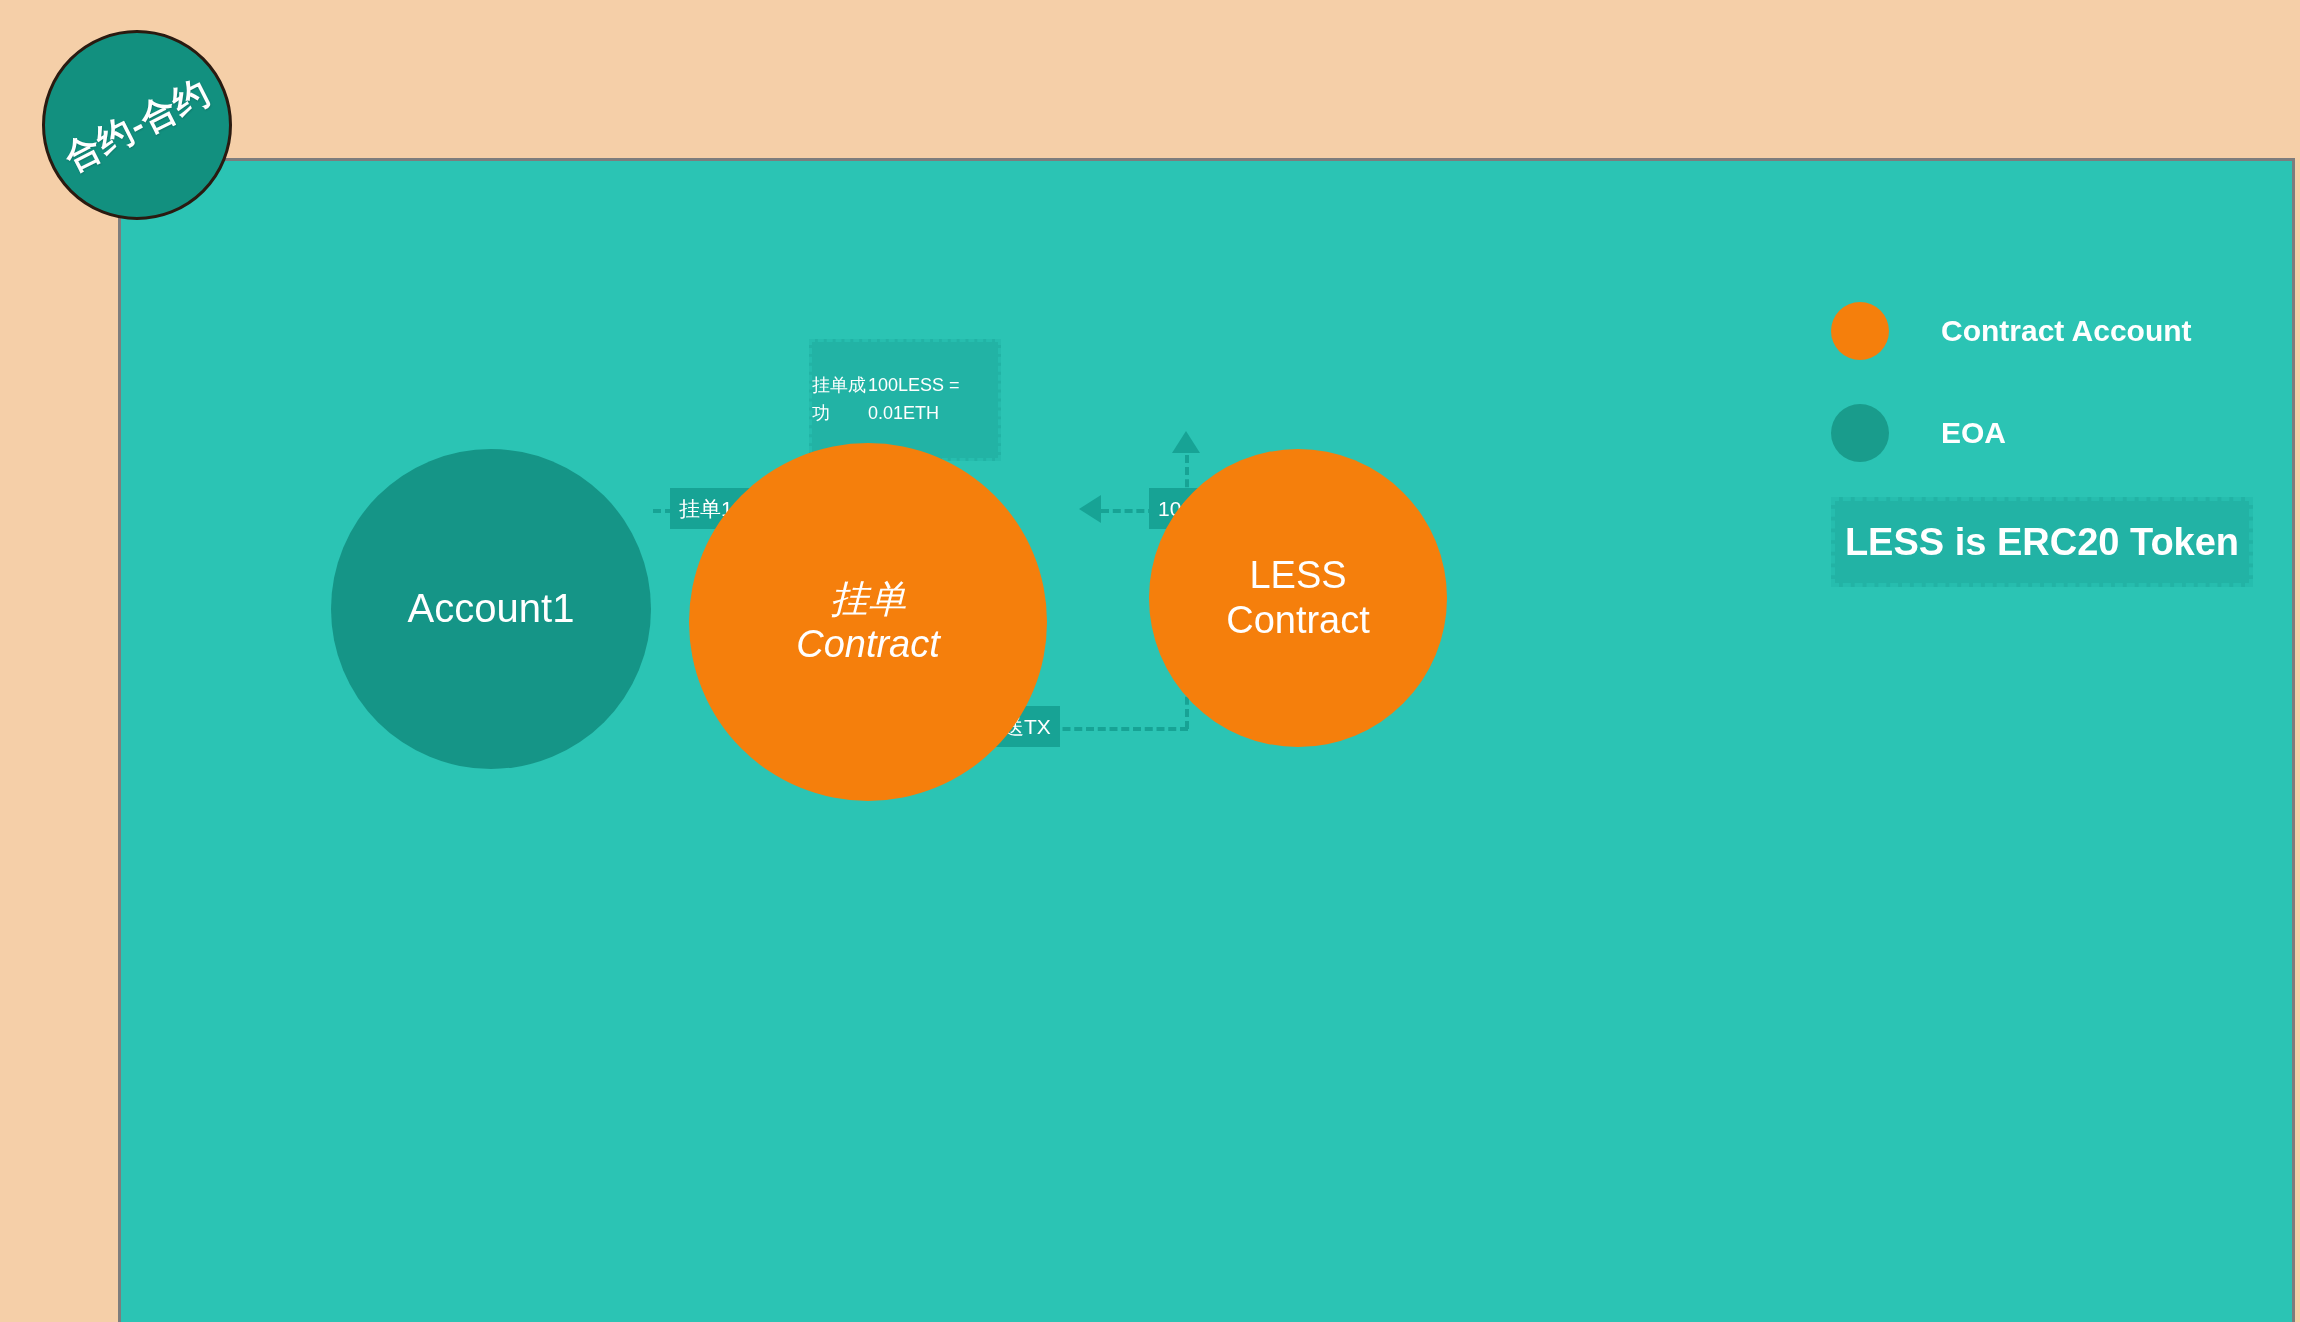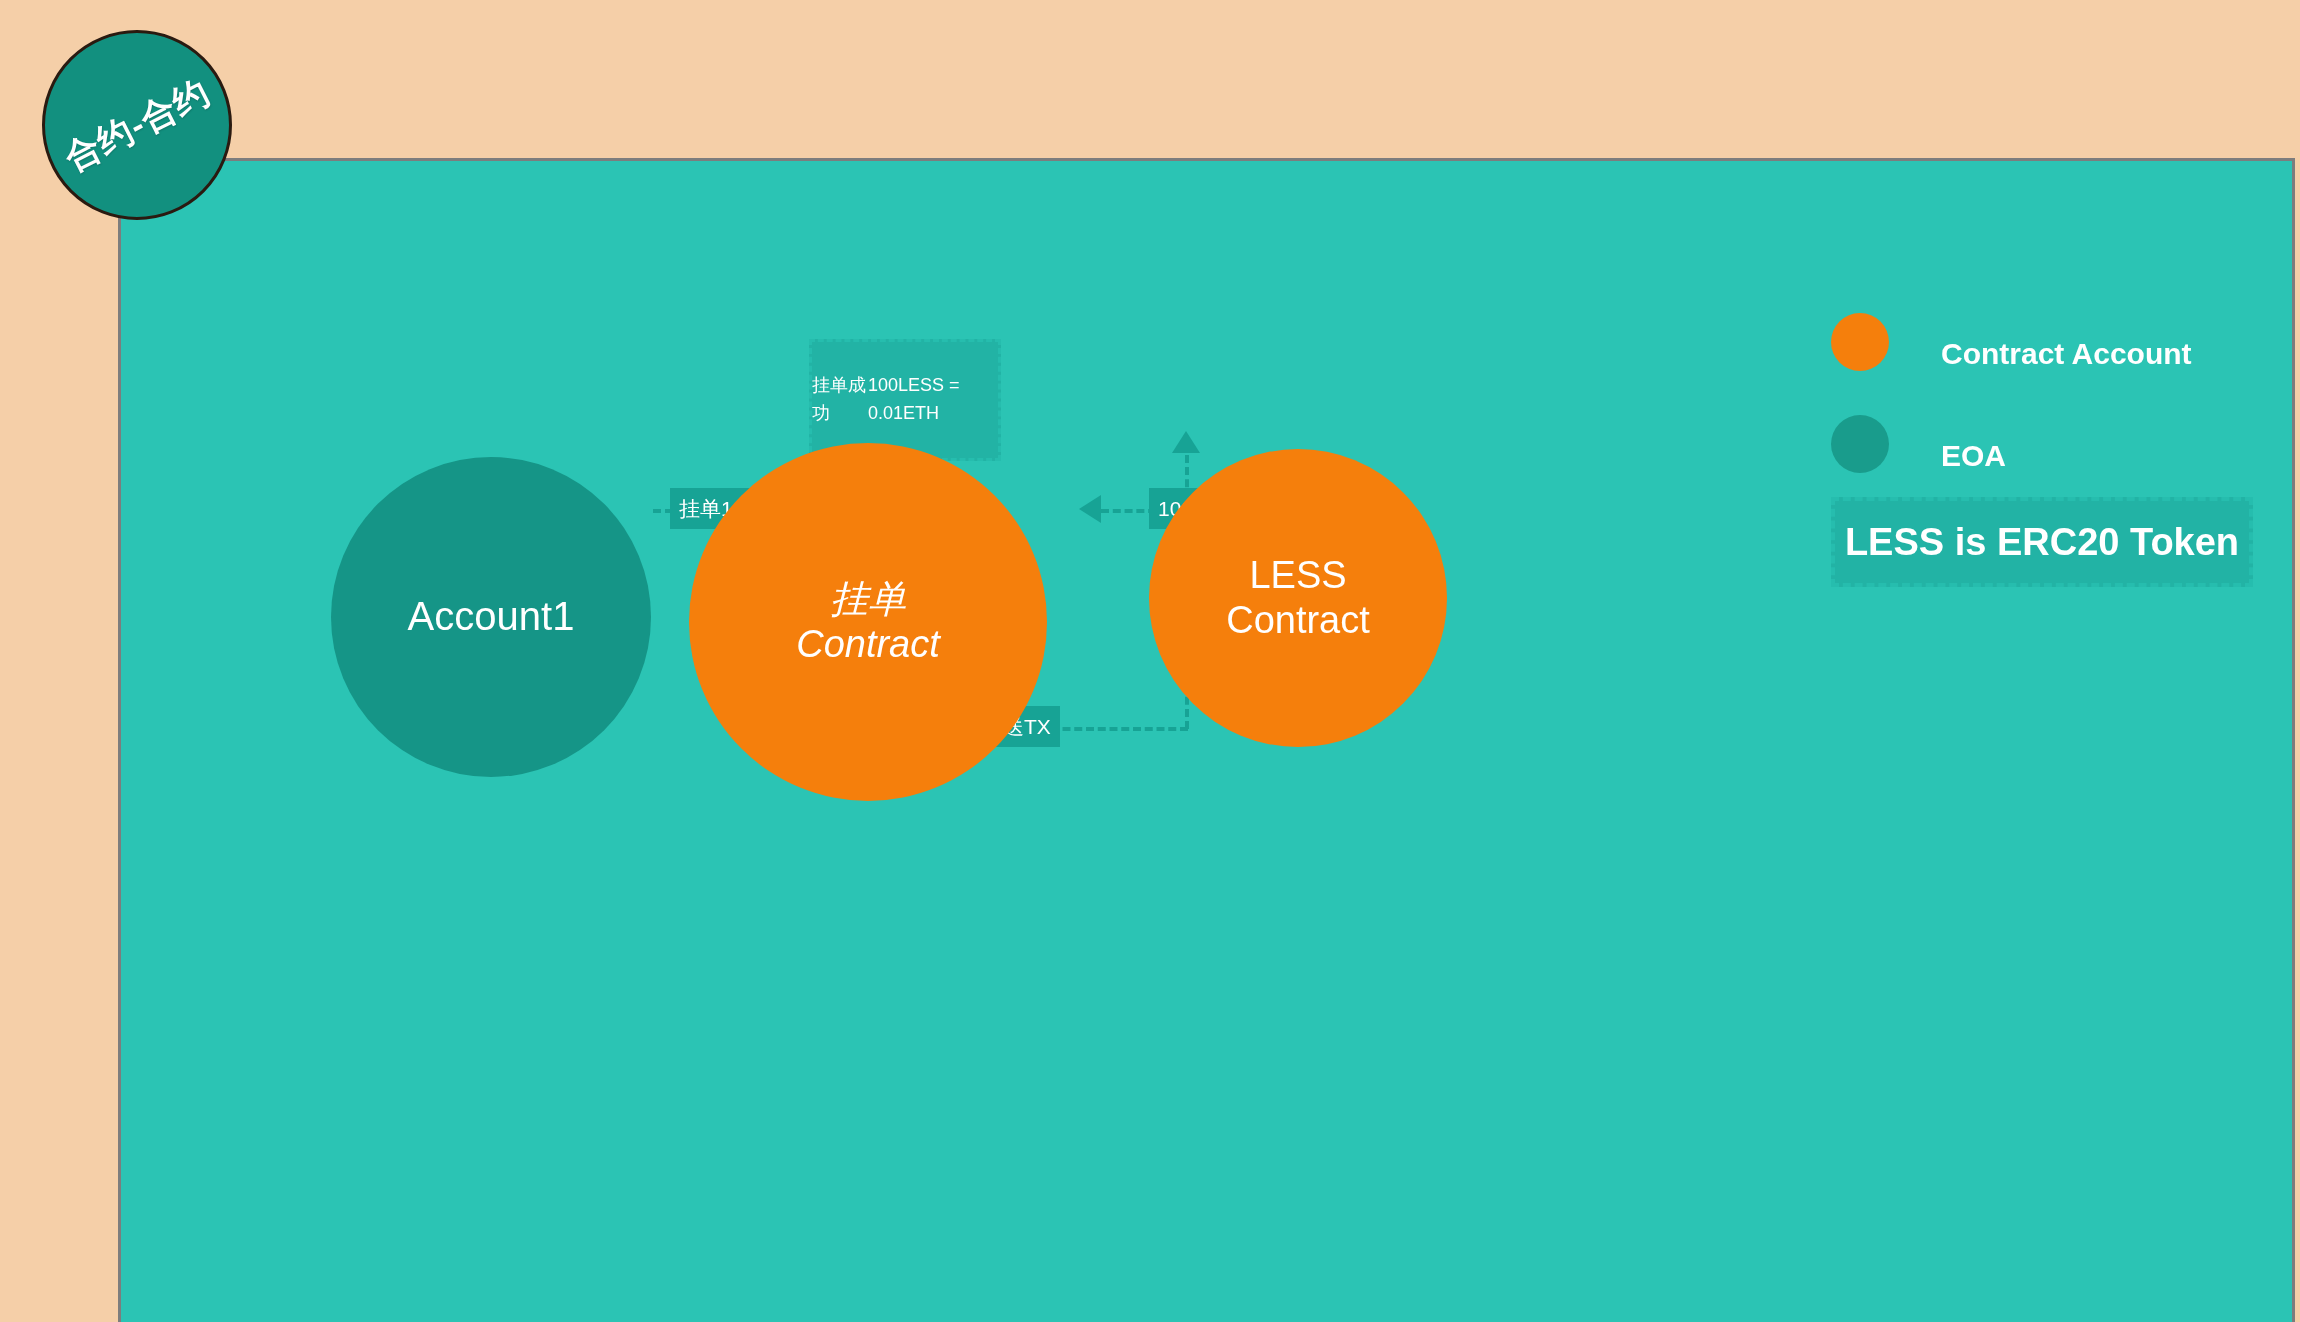--- a/index.html
+++ b/index.html
@@ -66,21 +66,21 @@
     color: #ffffff;
     text-align: center;
     line-height: 1.18;
     z-index: 20;
   }
   .node .l1 { font-size: 38px; font-weight: 400; }
   .node .l2 { font-size: 38px; font-weight: 400; }
   .node.eoa { background: #159587; }
   .node.contract { background: #f57f0c; }
 
-  #node-account1 { left: 210px; top: 296px; width: 320px; height: 320px; }
+  #node-account1 { left: 210px; top: 288px; width: 320px; height: 320px; }
   #node-account1 .l1 { font-size: 40px; }
   #node-order    { left: 568px; top: 282px; width: 358px; height: 358px; font-style: italic; }
   #node-less     { left: 1028px; top: 288px; width: 298px; height: 298px; }
 
   
   #note-order-success {
     position: absolute;
     left: 688px;
     top: 178px;
     width: 192px;
@@ -148,21 +148,21 @@
   
   #legend {
     position: absolute;
     left: 1710px;
     top: 130px;
     width: 420px;
     z-index: 25;
   }
   .legend-row {
     display: flex;
-    align-items: flex-end;
+    align-items: center;
     height: 80px;
     margin-bottom: 0;
   }
   .legend-dot {
     width: 58px;
     height: 58px;
     border-radius: 50%;
     flex: 0 0 58px;
   }
   .legend-dot.contract { background: #f57f0c; }

